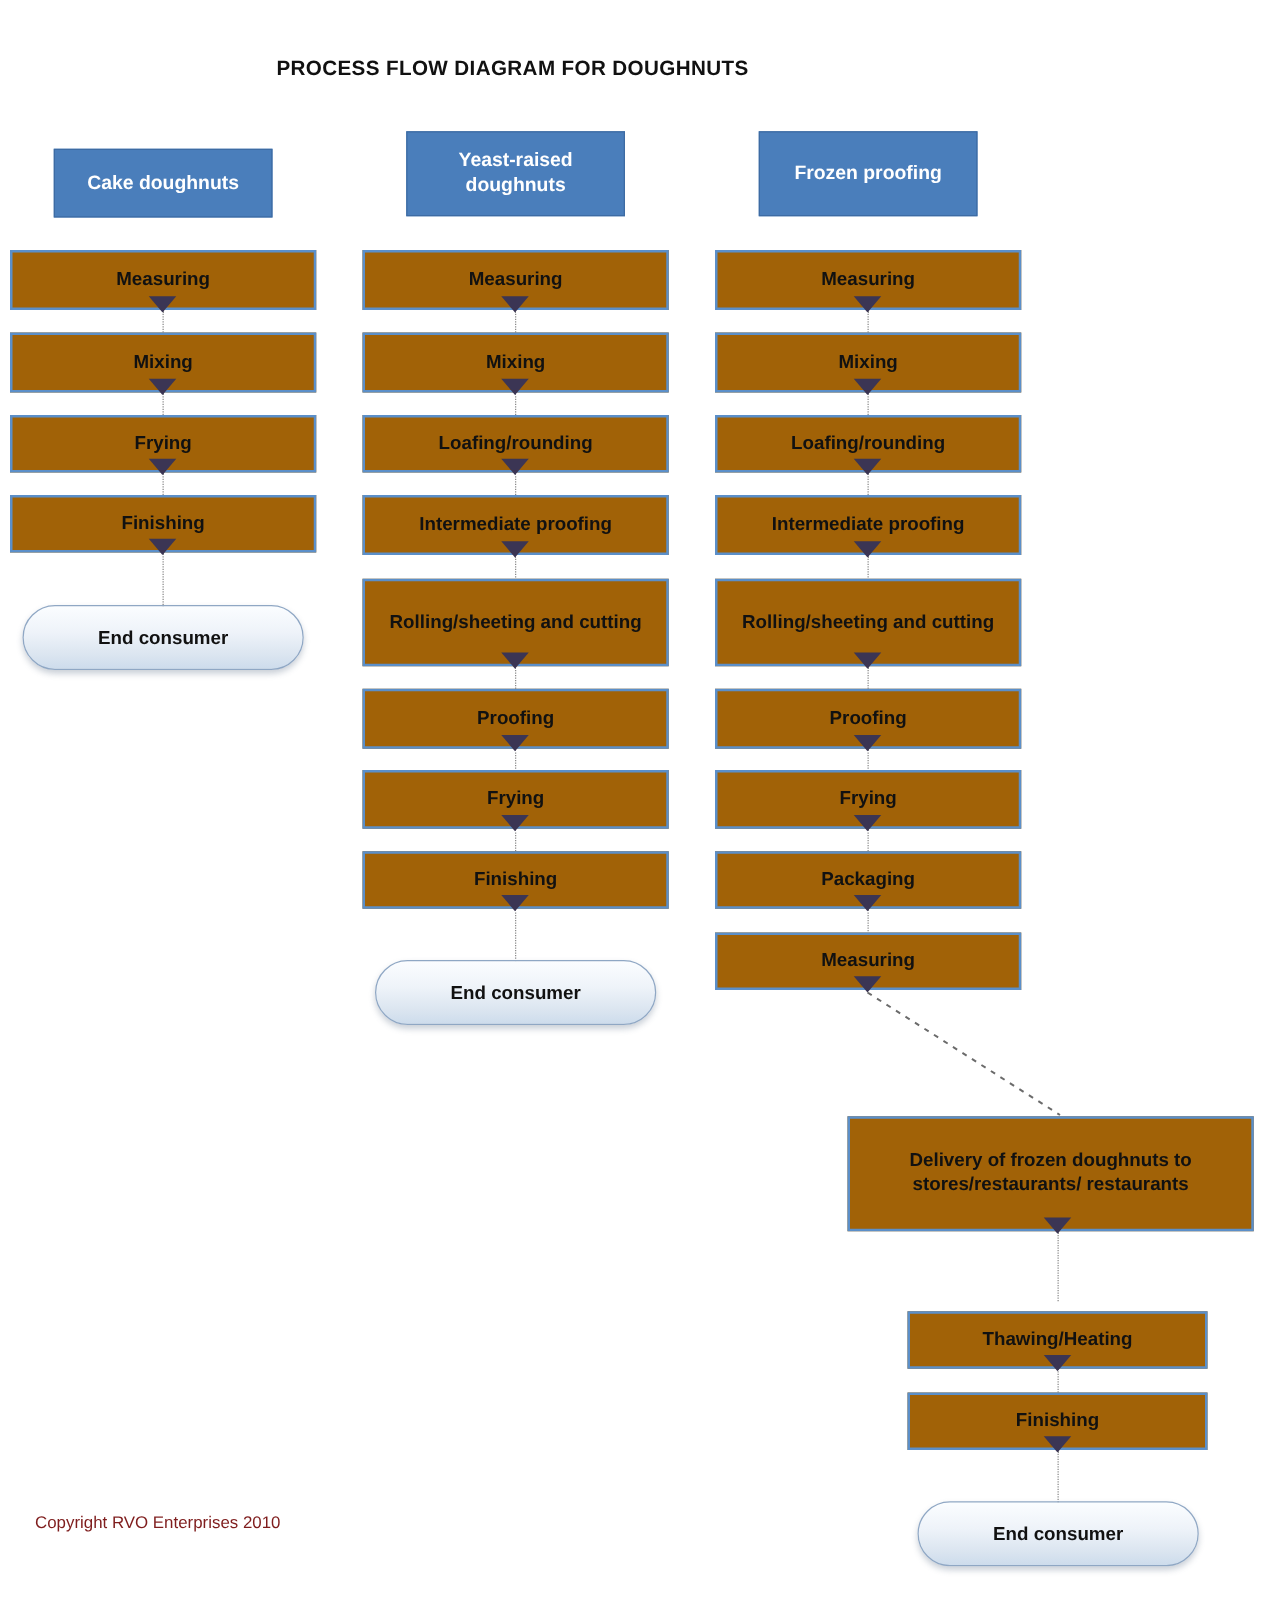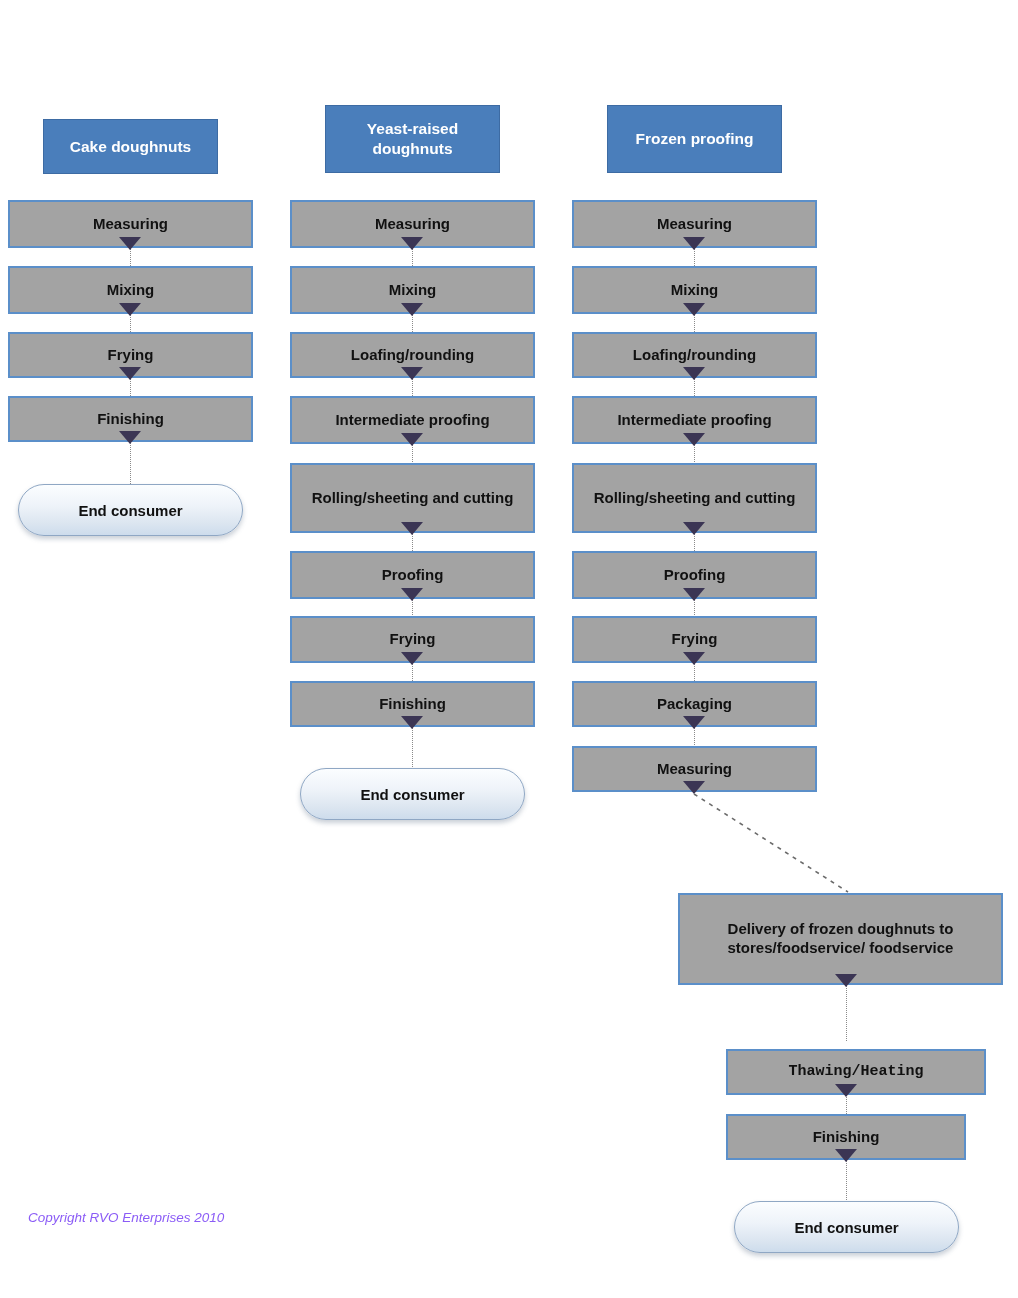--- a/index.html
+++ b/index.html
@@ -45,21 +45,21 @@
     align-items: center;
     justify-content: center;
     text-align: center;
     line-height: 1.28;
     box-sizing: border-box;
   }
 
   
   .pbox {
     position: absolute;
-    background: #a3a3a3;
+    background: #a16207;
     border: 2px solid #5b8fc9;
     box-sizing: border-box;
     display: flex;
     align-items: center;
     justify-content: center;
     text-align: center;
     font-size: 15px;
     font-weight: bold;
     line-height: 1.25;
     color: #111111;
@@ -102,30 +102,30 @@
     pointer-events: none;
     overflow: visible;
   }
 
   
   .copyright {
     position: absolute;
     left: 28px;
     top: 1210px;
     font-size: 13.5px;
-    font-style: italic;
-    color: #8b5cf6;
+    color: #7f1d1d;
     white-space: nowrap;
   }
 </style>
 </head>
 <body>
 
 <div id="canvas">
 
+  <div class="diagram-title">PROCESS FLOW DIAGRAM FOR DOUGHNUTS</div>
 
   <div class="col-header" style="left:325px; top:105px; width:175px; height:68px;">
     <span>Yeast-raised doughnuts</span>
   </div>
 
   <div class="col-header" style="left:43px; top:119px; width:175px; height:55px;">
     <span>Cake doughnuts</span>
   </div>
 
   <div class="col-header" style="left:607px; top:105px; width:175px; height:68px;">
@@ -263,26 +263,26 @@
   <div class="pbox" style="left:572px; top:746px; width:245px; height:46px;">
     <span>Measuring</span>
   </div>
   <div class="arrowhead" style="left:683px; top:781px;"></div>
 
   <svg class="diag-link" style="left:690px; top:792px;" width="170" height="104" viewBox="0 0 170 104">
     <line x1="4" y1="2" x2="158" y2="100" stroke="#6b6b6b" stroke-width="1.6" stroke-dasharray="4 5"></line>
   </svg>
 
   <div class="pbox" style="left:678px; top:893px; width:325px; height:92px;">
-    <span>Delivery of frozen doughnuts to stores/foodservice/ foodservice</span>
+    <span>Delivery of frozen doughnuts to stores/restaurants/ restaurants</span>
   </div>
   <div class="vstem" style="left:846px; top:985px; height:56px;"></div>
   <div class="arrowhead" style="left:835px; top:974px;"></div>
 
-  <div class="pbox" style="left:726px; top:1049px; width:260px; height:46px;font-family:Liberation Mono, monospace;">
+  <div class="pbox" style="left:726px; top:1049px; width:240px; height:46px;">
     <span>Thawing/Heating</span>
   </div>
   <div class="vstem" style="left:846px; top:1095px; height:19px;"></div>
   <div class="arrowhead" style="left:835px; top:1084px;"></div>
 
   <div class="pbox" style="left:726px; top:1114px; width:240px; height:46px;">
     <span>Finishing</span>
   </div>
   <div class="vstem" style="left:846px; top:1160px; height:44px;"></div>
   <div class="arrowhead" style="left:835px; top:1149px;"></div>

